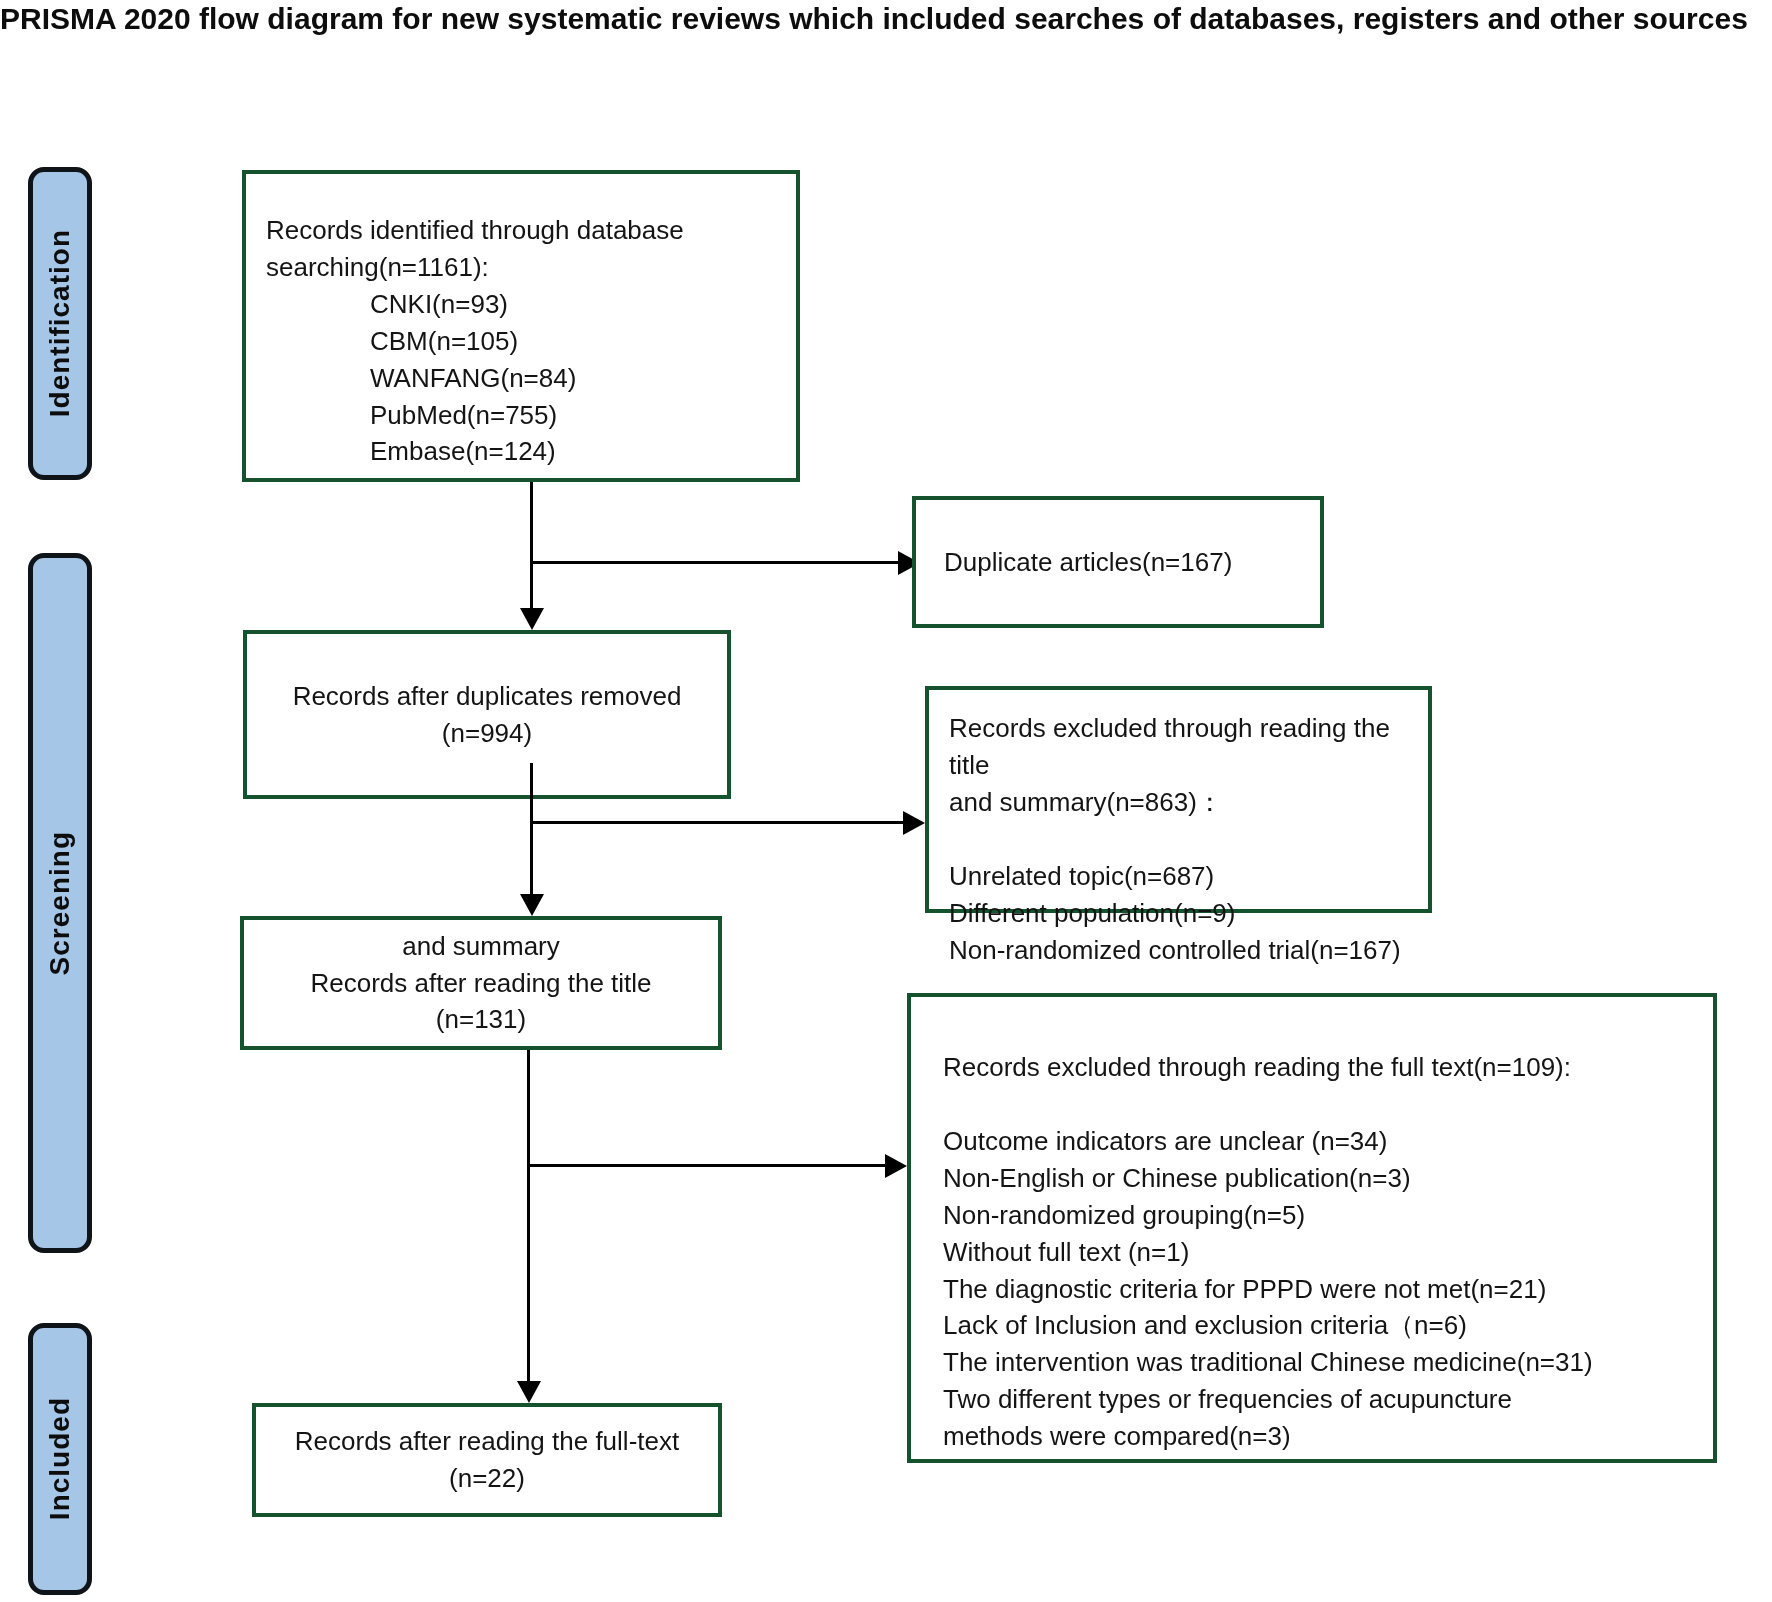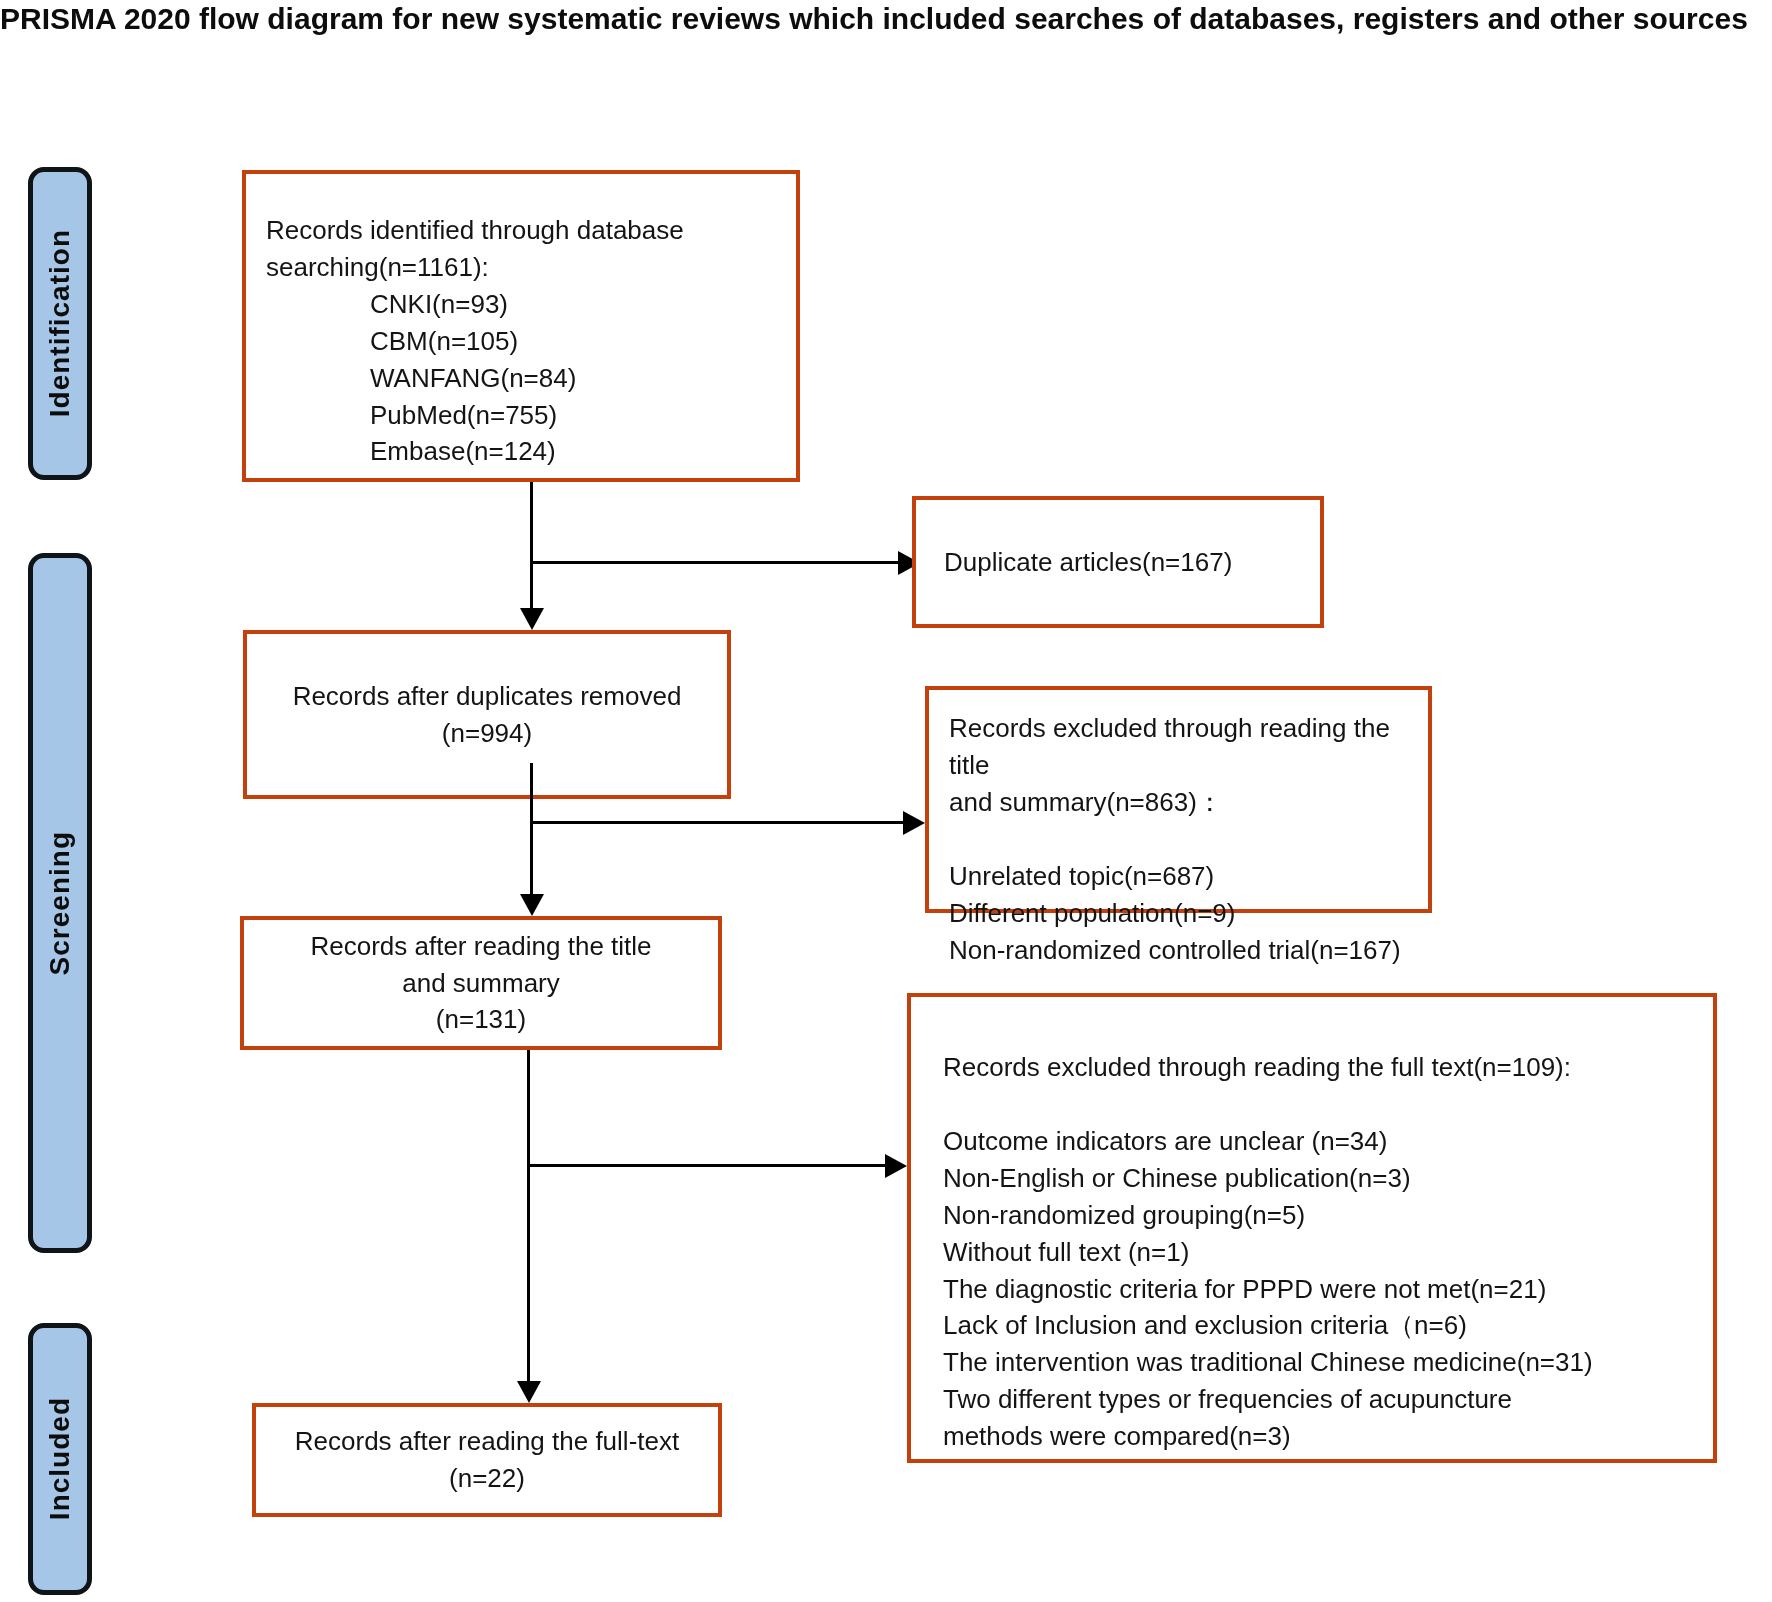--- a/index.html
+++ b/index.html
@@ -41,21 +41,21 @@
     font-weight:bold;
     font-size:28px;
     color:#0d0d0d;
     letter-spacing:1px;
     white-space:nowrap;
   }
   
   .fbox {
     position:absolute;
     background:#ffffff;
-    border:4px solid #c2410c;
+    border:4px solid #14532d;
     box-sizing:border-box;
     font-size:26px;
     line-height:1.42;
     color:#141414;
   }
   .fbox.center {
     display:flex;
     flex-direction:column;
     justify-content:center;
     text-align:center;
@@ -133,22 +133,22 @@
   <div class="fbox" style="left:925px; top:686px; width:507px; height:227px; padding:20px 14px 0 20px;">
     <div>Records excluded through reading the title</div>
     <div>and summary(n=863)：</div>
     <div class="spacer-line"></div>
     <div>Unrelated topic(n=687)</div>
     <div>Different population(n=9)</div>
     <div>Non-randomized controlled trial(n=167)</div>
   </div>
 
   <div class="fbox center" style="left:240px; top:916px; width:482px; height:134px;">
+    <div>and summary</div>
     <div>Records after reading the title</div>
-    <div>and summary</div>
     <div>(n=131)</div>
   </div>
 
   <div class="vline" style="left:527px; top:1050px; height:333px;"></div>
   <div class="arrowhead-down" style="left:517px; top:1381px;"></div>
   <div class="hline" style="left:528px; top:1164px; width:357px;"></div>
   <div class="arrowhead-right" style="left:885px; top:1154px;"></div>
 
   <div class="fbox" style="left:907px; top:993px; width:810px; height:470px; padding:52px 14px 8px 32px;">
     <div>Records excluded through reading the full text(n=109):</div>

